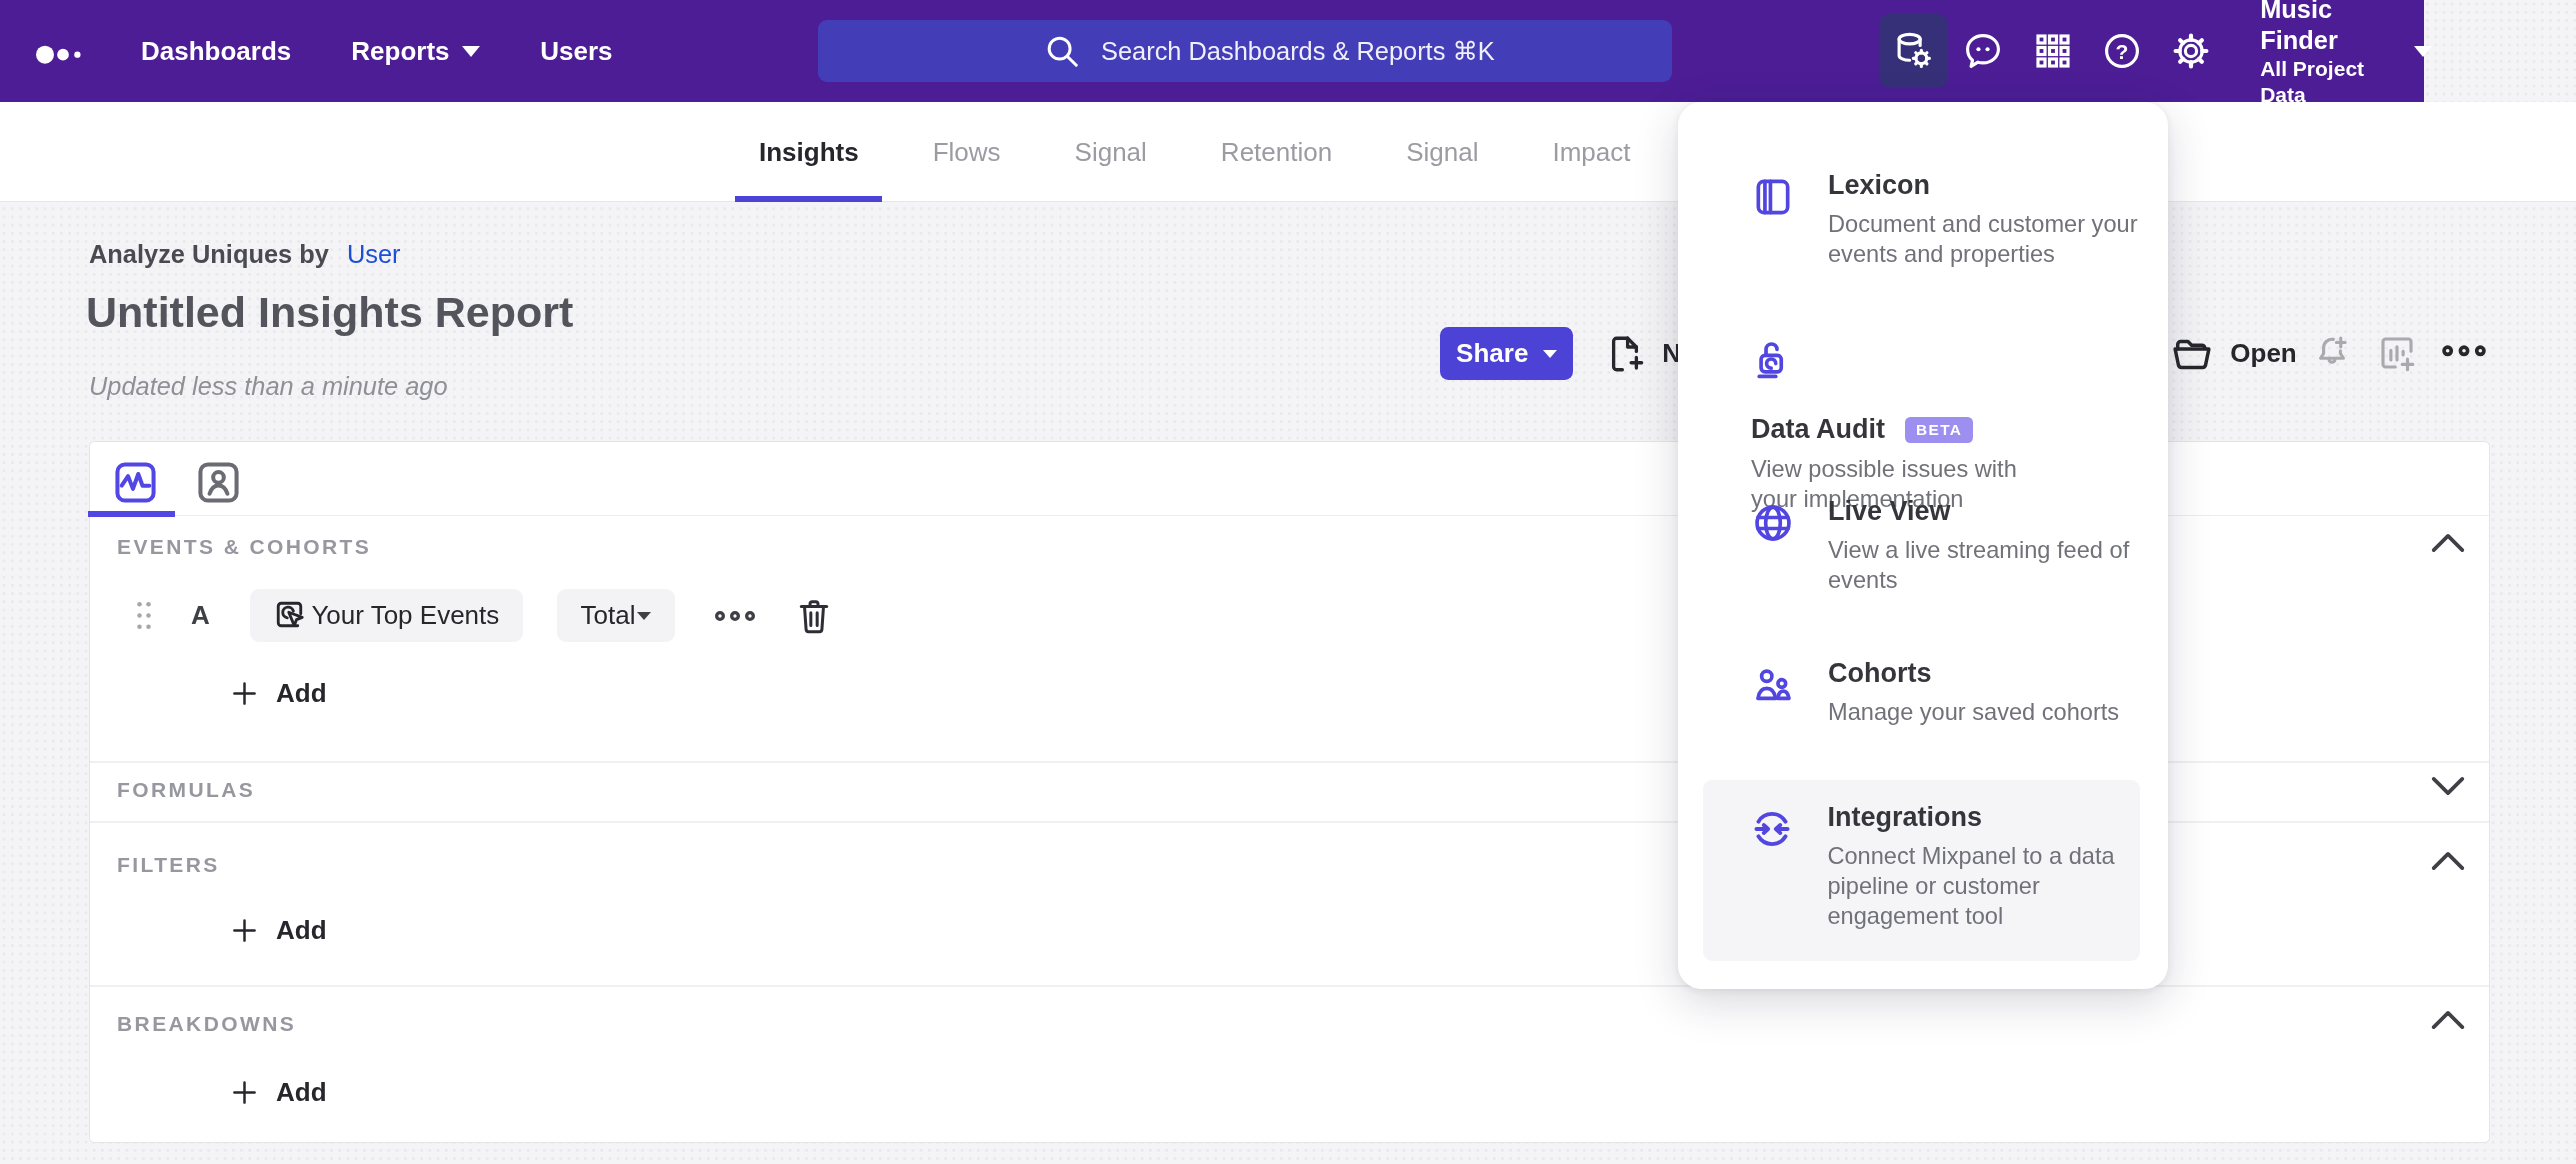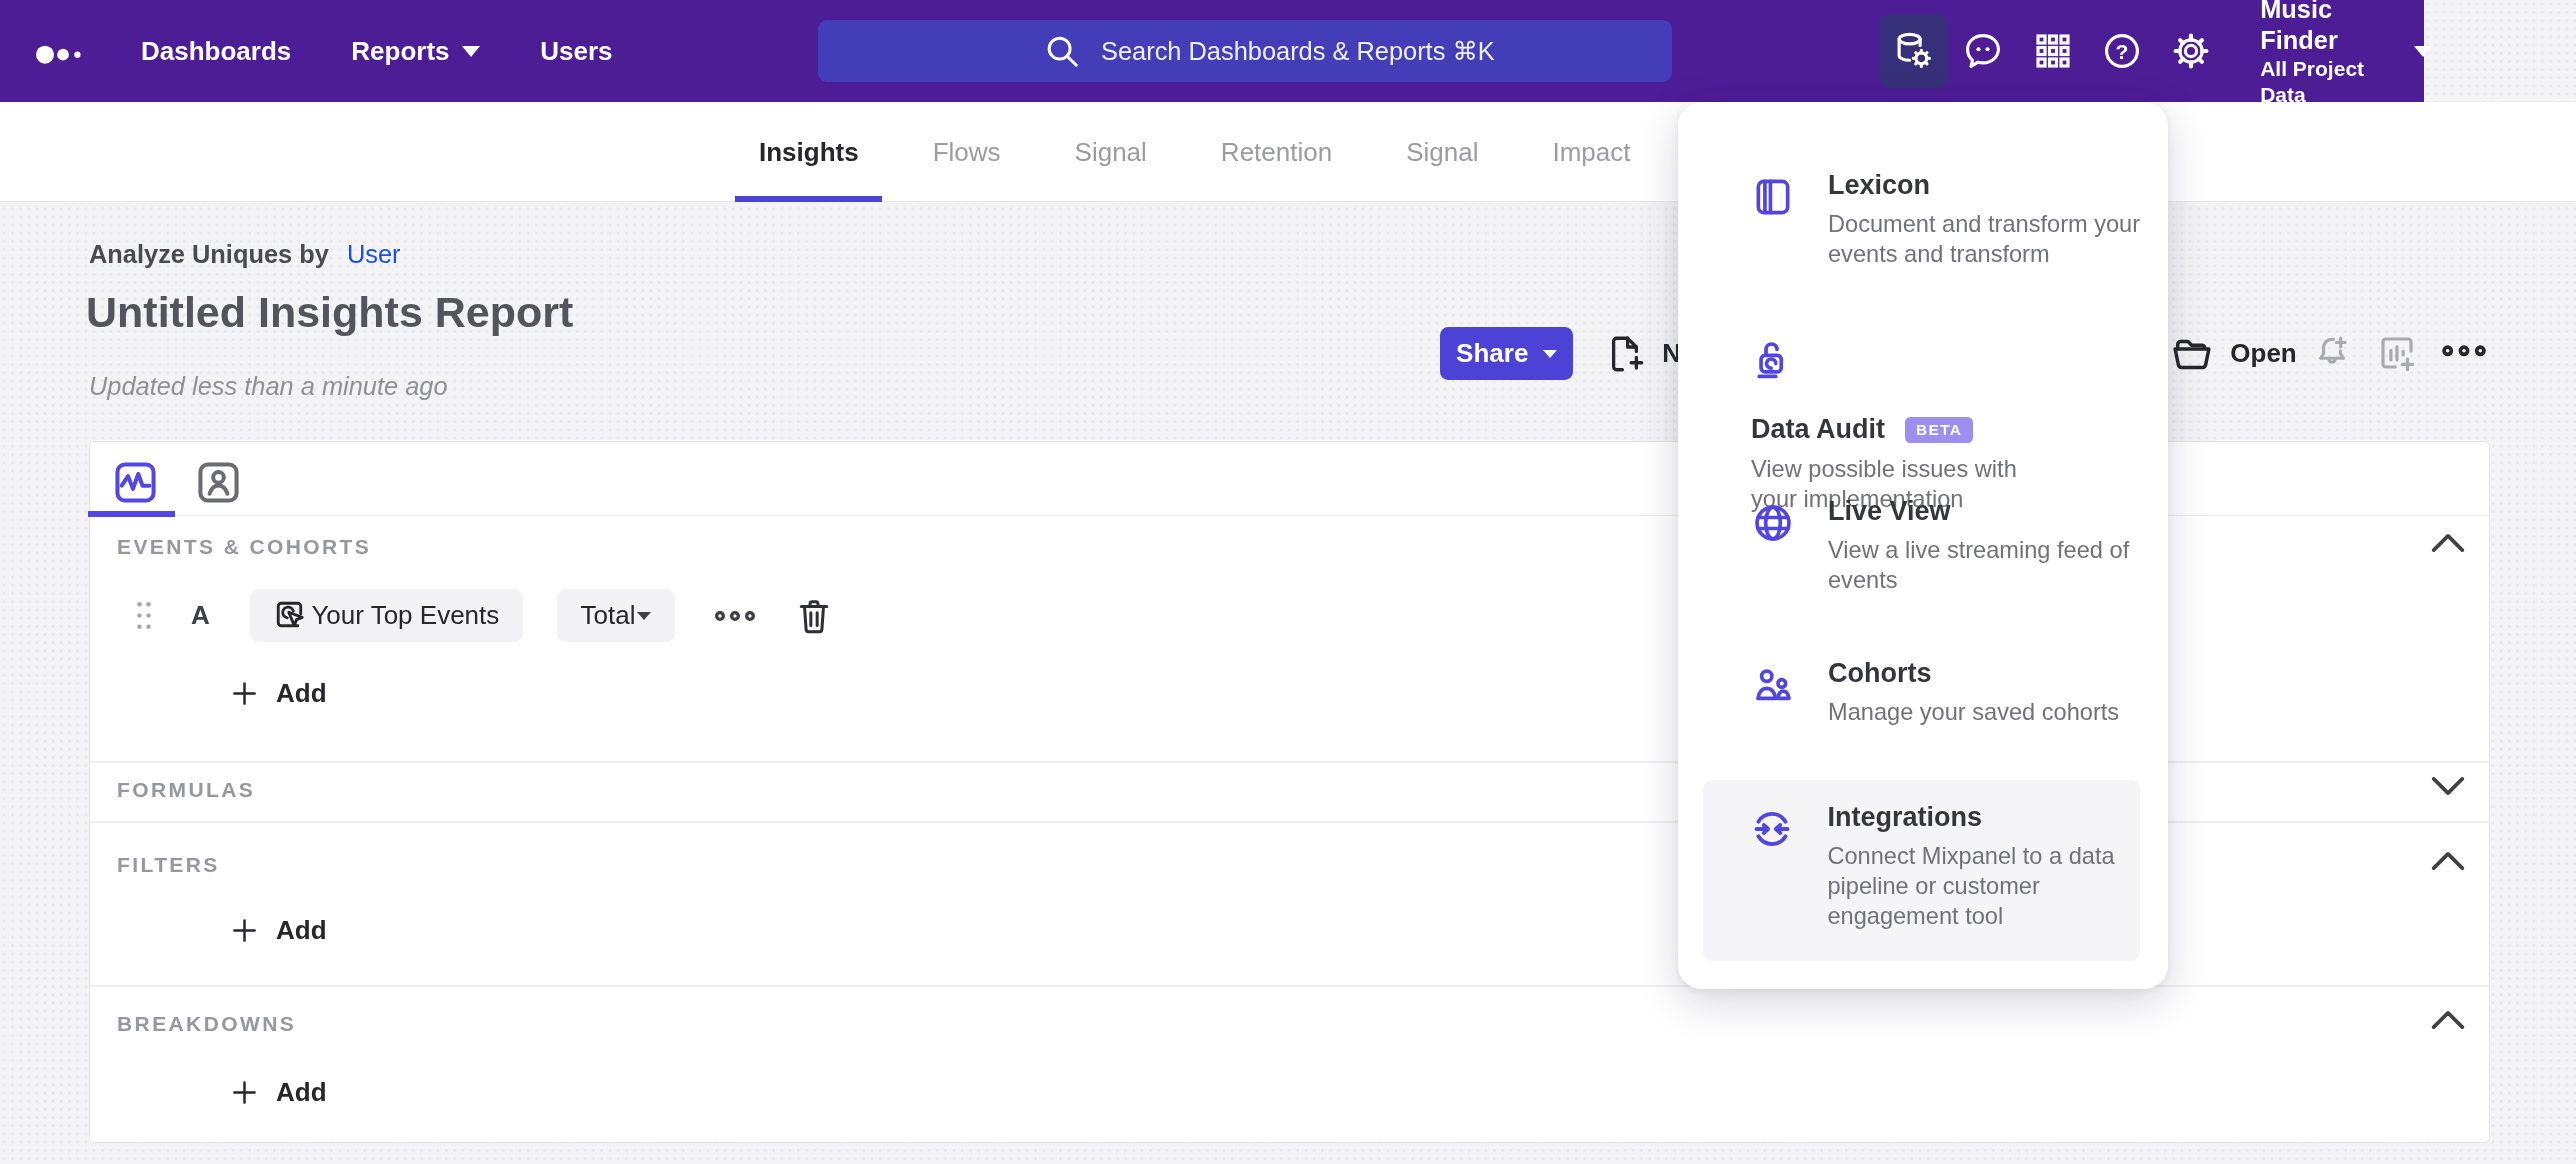--- a/index.html
+++ b/index.html
@@ -375,21 +375,21 @@
     <span class="mi-icon">
       <svg width="44" height="44" viewBox="0 0 24 24" fill="none" stroke="currentColor" stroke-width="2" stroke-linecap="round">
         <rect x="4" y="3.5" width="16" height="17" rx="3"></rect>
         <path d="M7.6 3.5v17 M10.6 3.5v17"></path>
       </svg>
     </span>
     <span>
       <div class="mi-title-row">
           <span class="mi-title">Lexicon</span>
         </div>
-      <div class="mi-desc">Document and transform your events and transform</div>
+      <div class="mi-desc">Document and customer your events and properties</div>
     </span>
   </div>
 
   <div class="menu-item" style="top:230px;flex-direction:column;">
     <span class="mi-icon">
       <svg width="44" height="44" viewBox="0 0 24 24" fill="none" stroke="currentColor" stroke-width="2" stroke-linecap="round" stroke-linejoin="round">
         <path d="M8.2 10V6.8a3 3 0 016 0"></path>
         <rect x="5.5" y="10" width="11" height="9" rx="2.2"></rect>
         <path d="M13.5 14.5a2.5 2.5 0 10-2.5 2.5"></path>
         <path d="M4.5 21.5h9"></path>

